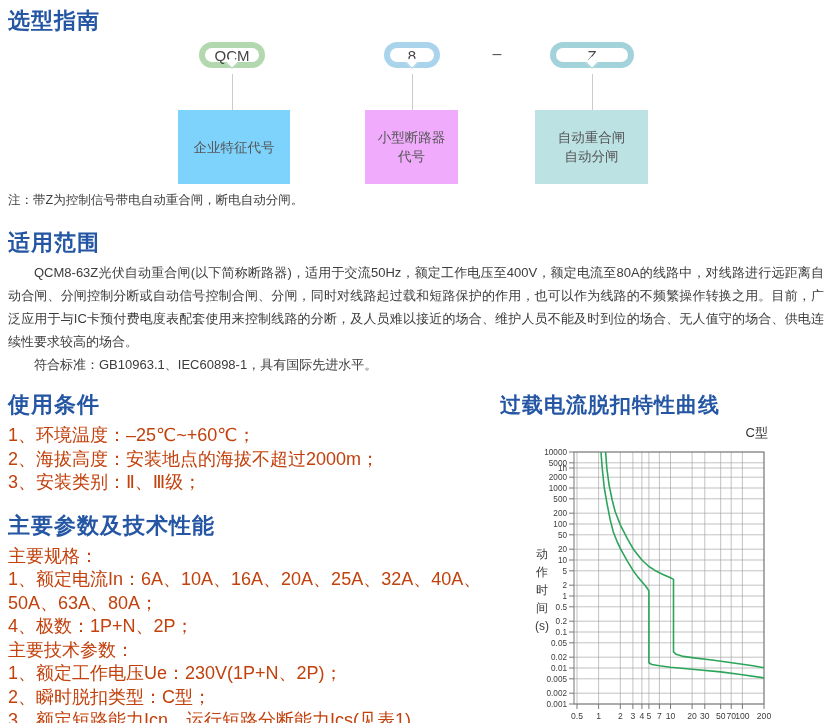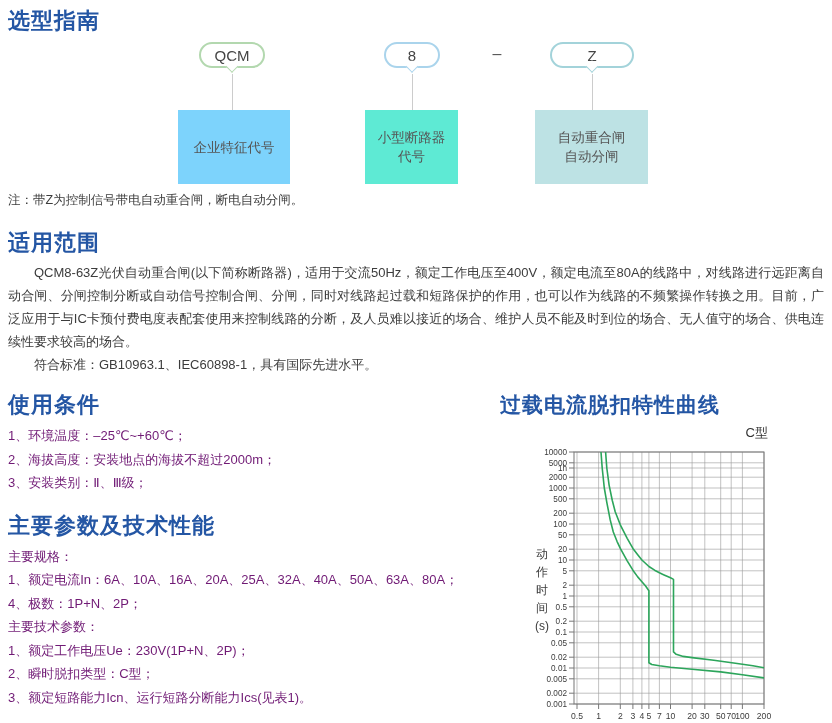--- a/index.html
+++ b/index.html
@@ -9,21 +9,21 @@
     font-family:"Liberation Sans","DejaVu Sans",sans-serif; color:#404040;
   }
   .sec-title{
     margin:0; color:#2456a4; font-size:22px; font-weight:700; letter-spacing:1px;
     line-height:26px;
   }
   
   .diagram{position:relative; height:142px; margin-top:8px;}
   .bubble{
     position:absolute; top:0; height:26px; box-sizing:border-box;
-    border:2px solid #a16207; border-radius:13px; background:#fff;
+    border:6px solid #a16207; border-radius:13px; background:#fff;
     display:flex; align-items:center; justify-content:center;
     font-size:15px; color:#444;
   }
   .bubble .tail{
     position:absolute; left:50%; bottom:-5px; width:8px; height:8px;
     transform:translateX(-50%) rotate(45deg); background:#fff;
     border-right:1px solid; border-bottom:1px solid; border-color:inherit;
   }
   .conn{position:absolute; top:32px; height:36px; width:1px; background:#cccccc;}
   .dbox{
@@ -38,21 +38,21 @@
   .mt22{margin-top:22px;}
   .para{
     margin:5px 0 0; font-size:13px; line-height:23px; color:#3c3c3c;
     text-align:justify; text-indent:2em;
   }
   .std{margin:0;}
   .columns{display:flex; margin-top:16px;}
   .col-left{width:492px;}
   .col-right{width:324px; margin-left:8px;}
   ul.plain{list-style:none; margin:6px 0 0; padding:0;}
-  ul.plain li{font-size:13px; line-height:23.5px; color:#701a75;}
+  ul.plain li{font-size:18px; line-height:23.5px; color:#c2410c;}
   .mt18{margin-top:18px;}
   
   .chart-title{margin:0; font-size:21px;}
   .ctype{
     width:312px; margin:6px 0 0 12px; box-sizing:border-box; padding-right:56px;
     text-align:right; font-size:13px; color:#333; 
   }
   .chart-wrap{margin-left:12px;}
   svg .grid{stroke:#999999; stroke-width:0.6; fill:none;}
   svg .tick{stroke:#555; stroke-width:0.8;}
@@ -74,21 +74,21 @@
 
   <h1 class="sec-title">选型指南</h1>
 
   <div class="diagram" id="diagram">
     <div class="sep">–</div>
   <div class="bubble" style="left: 191px; width: 66px; border-color: rgb(179, 216, 175);">QCM<span class="tail" style="border-color: rgb(179, 216, 175);"></span></div>
       <div class="conn" style="left: 224px;"></div>
       <div class="dbox" style="left: 170px; width: 112px; background: #7dd3fc;">企业特征代号</div>
       <div class="bubble" style="left: 376px; width: 56px; border-color: rgb(170, 212, 236);">8<span class="tail" style="border-color: rgb(170, 212, 236);"></span></div>
       <div class="conn" style="left: 404px;"></div>
-      <div class="dbox" style="left: 357px; width: 93px; background: #5eead4;">小型断路器
+      <div class="dbox" style="left: 357px; width: 93px; background: #f0abfc;">小型断路器
 代号</div>
       <div class="bubble" style="left: 542px; width: 84px; border-color: rgb(163, 211, 218);">Z<span class="tail" style="border-color: rgb(163, 211, 218);"></span></div>
       <div class="conn" style="left: 584px;"></div>
       <div class="dbox" style="left: 527px; width: 113px; background: rgb(189, 226, 228);">自动重合闸
 自动分闸</div>
     </div>
 
   <p class="note">注：带Z为控制信号带电自动重合闸，断电自动分闸。</p>
 
   <h1 class="sec-title mt22">适用范围</h1>

